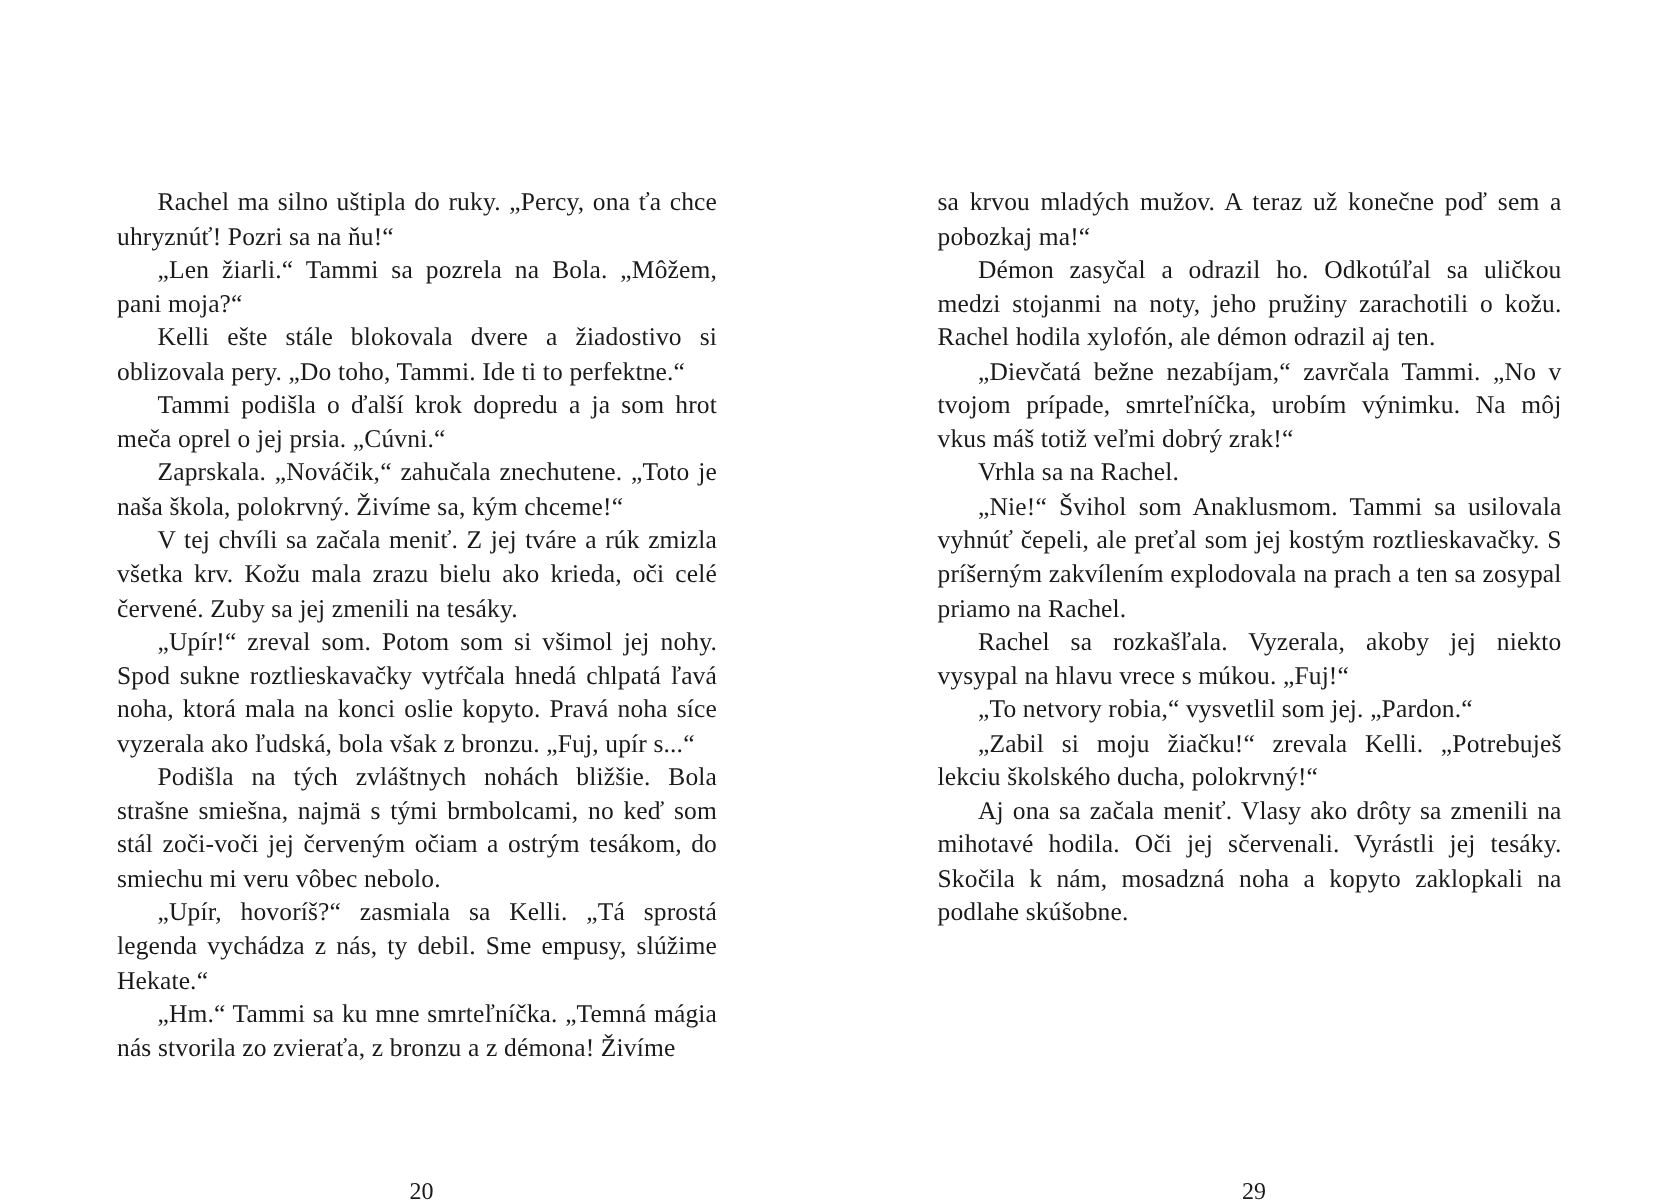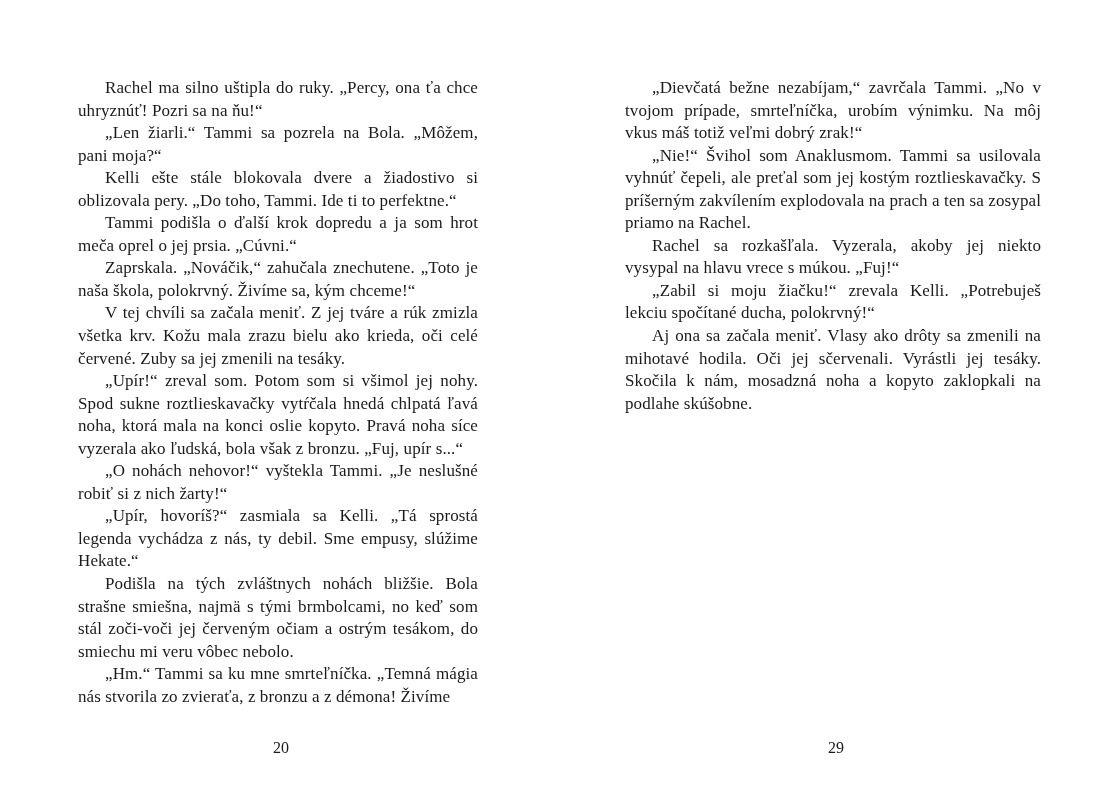--- a/index.html
+++ b/index.html
@@ -11,20 +11,21 @@
     height: 800px;
     background: #ffffff;
     color: #1a1a1a;
     font-family: "Liberation Serif", serif;
     position: relative;
     overflow: hidden;
   }
   .spread {
     position: absolute;
     inset: 0;
+    margin-top: 47px;
   }
   .page {
     position: absolute;
     top: 77px;
     height: 710px;
   }
   .page--left {
     left: 78px;
     width: 400px;
   }
@@ -60,32 +61,35 @@
 
   <section class="page page--left">
     <div class="page-text">
         <p class="para">Rachel ma silno uštipla do ruky. „Percy, ona ťa chce uhryznúť! Pozri sa na ňu!“</p>
         <p class="para">„Len žiarli.“ Tammi sa pozrela na Bola. „Môžem, pani moja?“</p>
         <p class="para">Kelli ešte stále blokovala dvere a žiadostivo si oblizovala pery. „Do toho, Tammi. Ide ti to perfektne.“</p>
         <p class="para">Tammi podišla o ďalší krok dopredu a ja som hrot meča oprel o jej prsia. „Cúvni.“</p>
         <p class="para">Zaprskala. „Nováčik,“ zahučala znechutene. „Toto je naša škola, polokrvný. Živíme sa, kým chceme!“</p>
         <p class="para">V tej chvíli sa začala meniť. Z jej tváre a rúk zmizla všetka krv. Kožu mala zrazu bielu ako krieda, oči celé červené. Zuby sa jej zmenili na tesáky.</p>
         <p class="para">„Upír!“ zreval som. Potom som si všimol jej nohy. Spod sukne roztlieskavačky vytŕčala hnedá chlpatá ľavá noha, ktorá mala na konci oslie kopyto. Pravá noha síce vyzerala ako ľudská, bola však z bronzu. „Fuj, upír s...“</p>
-        <p class="para">„O nohách nehovor!“ vyštekla Tammi. „Je neslušné robiť si z nich žarty!“</p>
+        <p class="para">Podišla na tých zvláštnych nohách bližšie. Bola strašne smiešna, najmä s tými brmbolcami, no keď som stál zoči-voči jej červeným očiam a ostrým tesákom, do smiechu mi veru vôbec nebolo.</p>
         <p class="para">„Upír, hovoríš?“ zasmiala sa Kelli. „Tá sprostá legenda vychádza z nás, ty debil. Sme empusy, slúžime Hekate.“</p>
-        <p class="para">Podišla na tých zvláštnych nohách bližšie. Bola strašne smiešna, najmä s tými brmbolcami, no keď som stál zoči-voči jej červeným očiam a ostrým tesákom, do smiechu mi veru vôbec nebolo.</p>
         <p class="para">„Hm.“ Tammi sa ku mne smrteľníčka. „Temná mágia nás stvorila zo zvieraťa, z bronzu a z démona! Živíme</p>
       </div>
     <div class="page-number">20</div>
   </section>
 
   <section class="page page--right">
     <div class="page-text">
+        <p class="para flush">sa krvou mladých mužov. A teraz už konečne poď sem a pobozkaj ma!“</p>
+        <p class="para">Démon zasyčal a odrazil ho. Odkotúľal sa uličkou medzi stojanmi na noty, jeho pružiny zarachotili o kožu. Rachel hodila xylofón, ale démon odrazil aj ten.</p>
         <p class="para">„Dievčatá bežne nezabíjam,“ zavrčala Tammi. „No v tvojom prípade, smrteľníčka, urobím výnimku. Na môj vkus máš totiž veľmi dobrý zrak!“</p>
+        <p class="para">Vrhla sa na Rachel.</p>
         <p class="para">„Nie!“ Švihol som Anaklusmom. Tammi sa usilovala vyhnúť čepeli, ale preťal som jej kostým roztlieskavačky. S príšerným zakvílením explodovala na prach a ten sa zosypal priamo na Rachel.</p>
         <p class="para">Rachel sa rozkašľala. Vyzerala, akoby jej niekto vysypal na hlavu vrece s múkou. „Fuj!“</p>
-        <p class="para">„Zabil si moju žiačku!“ zrevala Kelli. „Potrebuješ lekciu spočítané ducha, polokrvný!“</p>
+        <p class="para">„To netvory robia,“ vysvetlil som jej. „Pardon.“</p>
+        <p class="para">„Zabil si moju žiačku!“ zrevala Kelli. „Potrebuješ lekciu školského ducha, polokrvný!“</p>
         <p class="para">Aj ona sa začala meniť. Vlasy ako drôty sa zmenili na mihotavé hodila. Oči jej sčervenali. Vyrástli jej tesáky. Skočila k nám, mosadzná noha a kopyto zaklopkali na podlahe skúšobne.</p>
       </div>
     <div class="page-number">29</div>
   </section>
 
 </div>
 
 </body></html>

